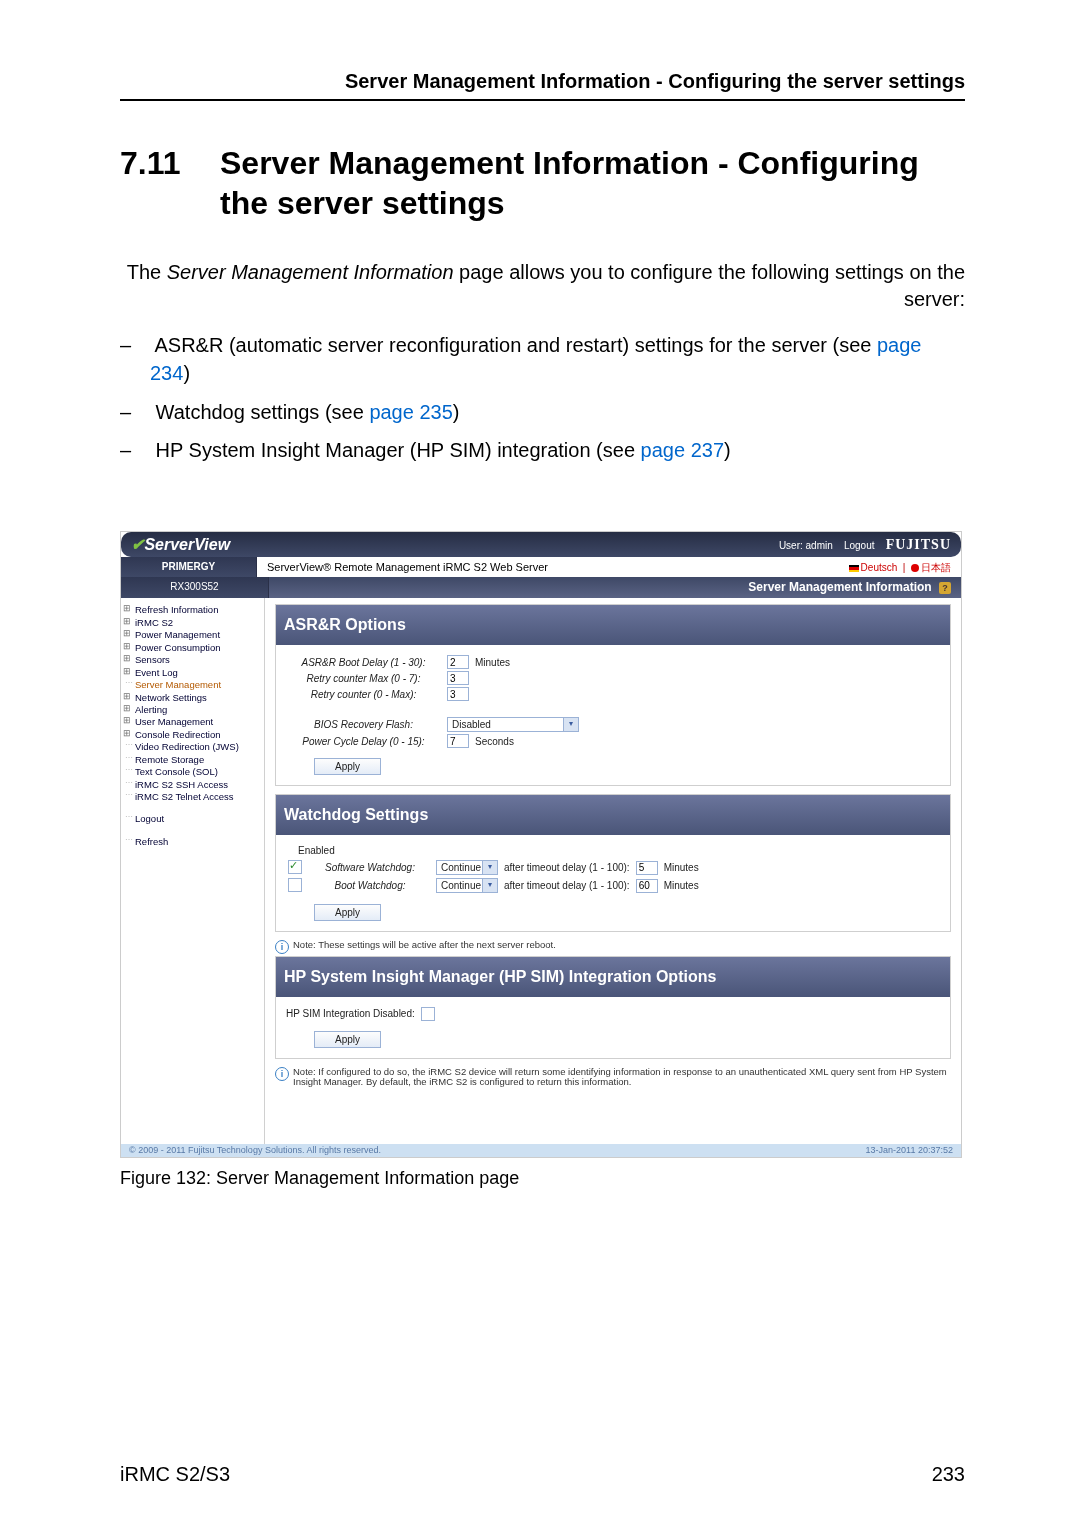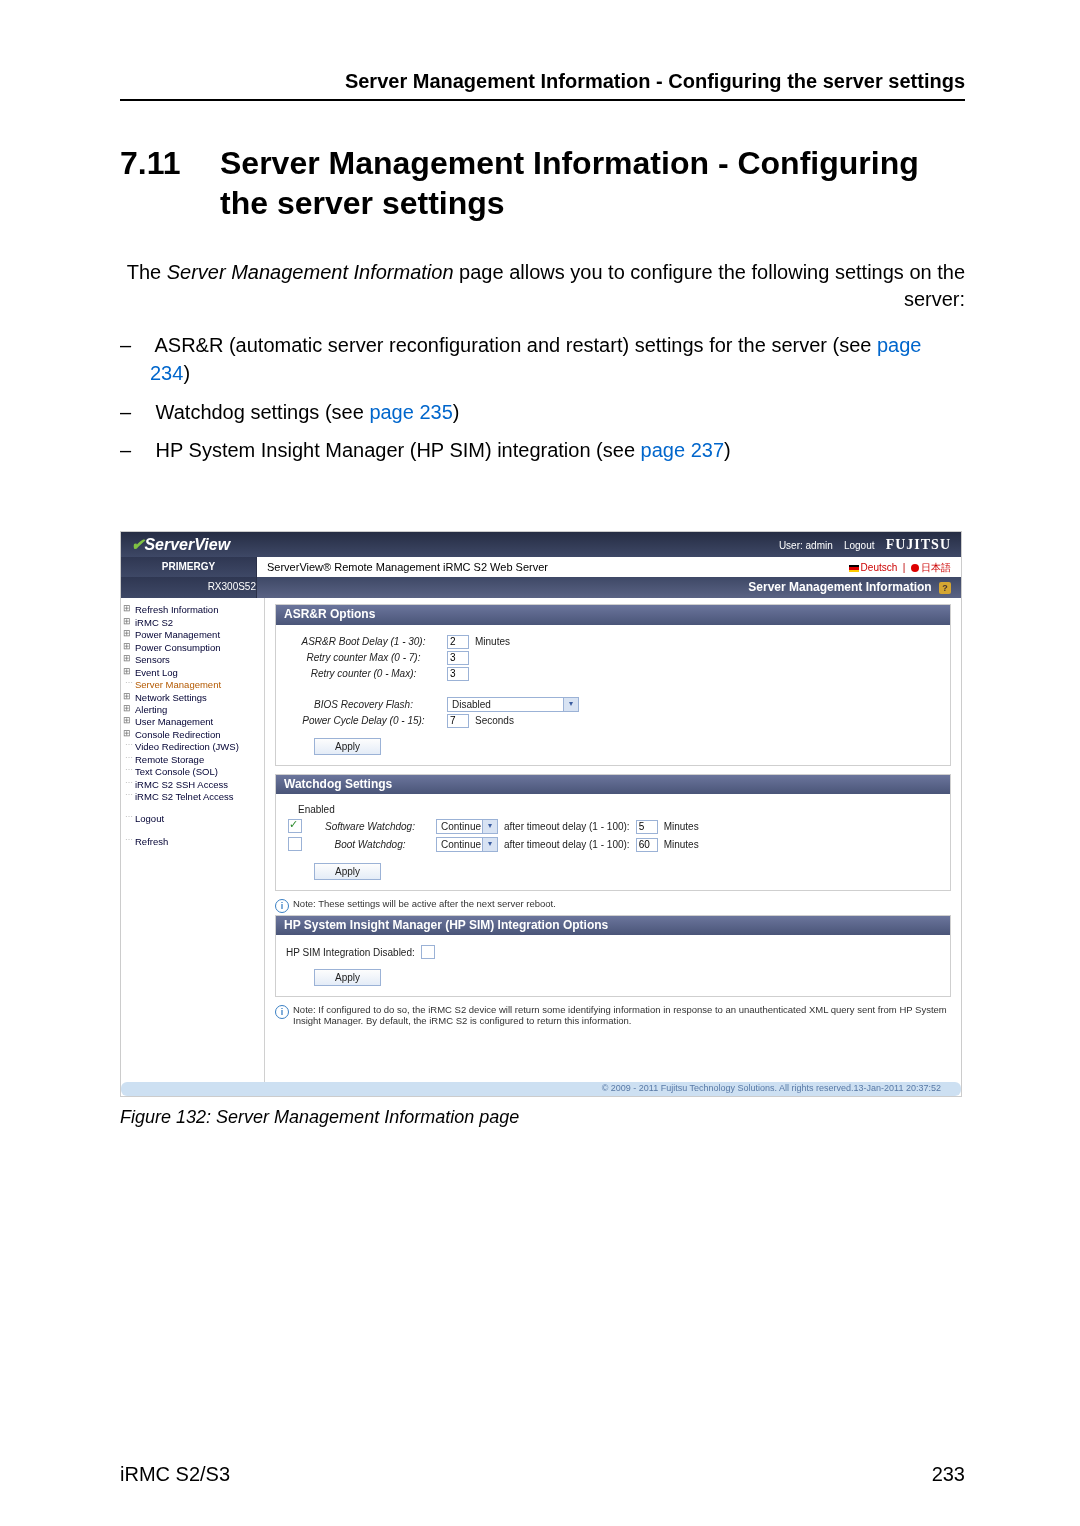--- a/index.html
+++ b/index.html
@@ -56,20 +56,21 @@
     width: 840px;
   }
   .shot .topbar {
     background: linear-gradient(#262d44,#3e4866);
     color: #fff;
     display: flex;
     align-items: center;
     justify-content: space-between;
     padding: 4px 10px;
     font-size: 12px;
+    border-radius: 10px;
   }
   .shot .topbar .brand { font-style: italic; font-weight: 700; font-size: 16px; }
   .shot .topbar .brand .tick { color: #7fc142; }
   .shot .topbar .right { text-align: center; font-size: 10px; }
   .shot .topbar .right .logo { font-family: serif; font-size: 14px; letter-spacing: 1px; font-weight: 700; }
 
   .shot .row2 {
     display: flex;
   }
   .subhead-left {
@@ -97,23 +98,23 @@
   .lang-links .jp { color: #c00; }
   .flag-de { display:inline-block;width:10px;height:7px;background:linear-gradient(#000 33%,#d00 33% 66%,#fc0 66%);vertical-align:middle;margin-right:2px;}
   .flag-jp { display:inline-block;width:8px;height:8px;border-radius:50%;background:#d00;vertical-align:middle;margin-right:2px;}
 
   .row3 { display:flex; }
   .host-left {
     width: 135px;
     flex: 0 0 135px;
     background: linear-gradient(#2f3752,#3e4866);
     color:#fff;
-    text-align:right;
+    text-align:center;
     font-size:10px;
-    padding:4px 0;
+    padding:4px 6px;
     border-right:1px solid #2a3048;
   }
   .panel-title {
     flex:1;
     background: linear-gradient(#3e4866,#5a6384);
     color:#fff;
     font-weight:700;
     font-size:12px;
     text-align:right;
     padding:4px 10px;
@@ -152,22 +153,22 @@
     padding: 6px 10px 10px 10px;
   }
   .card {
     border: 1px solid #cfcfcf;
     margin-bottom: 8px;
   }
   .card-title {
     background: linear-gradient(#6b759c,#4a5578);
     color: #fff;
     font-weight: 700;
-    font-size: 12px;
-    padding: 3px 8px;
+    font-size: 16px;
+    padding: 11px 8px;
   }
   .card-body {
     padding: 8px 10px;
     font-size: 10px;
     color: #222;
   }
   .field-row {
     display: flex;
     align-items: center;
     margin: 2px 0;
@@ -230,29 +231,27 @@
   }
   .checkbox.checked::after {
     content:"✓"; color:#2a8a2a; font-size:11px; line-height:10px;
     position:absolute; top:-1px; left:0;
   }
 
   .copyright-row {
     background: #cde0f2;
     font-size: 9px;
     color: #5879a6;
-    display:flex; justify-content:flex-end;
-    padding: 2px 20px;
-    border-radius: 6px;
+    display:flex; justify-content:space-between;
+    padding: 2px 8px;
   }
 
   .figcaption {
     font-size: 18px;
     margin-top: 10px;
-    font-style: italic;
   }
 
   .footer {
     margin-top: auto;
     display: flex;
     justify-content: space-between;
     font-size: 20px;
     padding-top: 40px;
   }
 </style>

